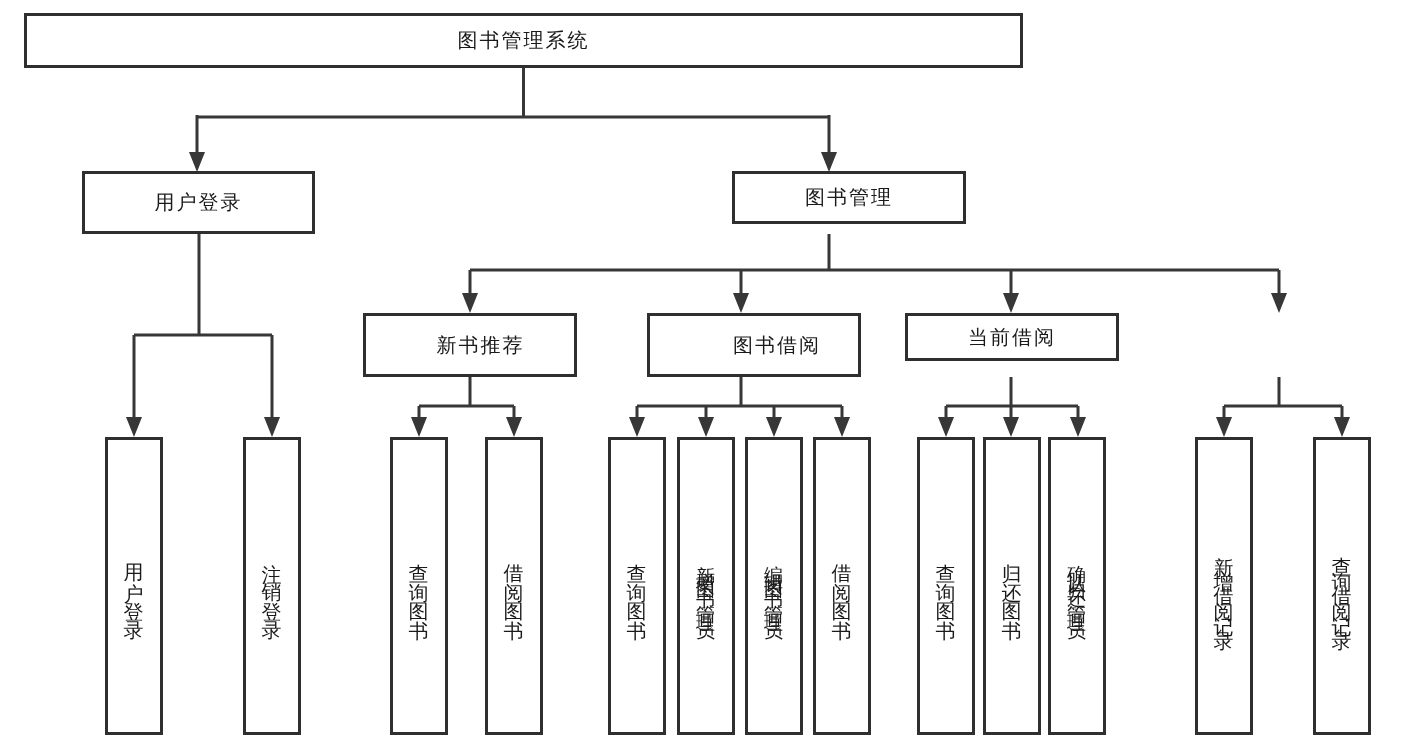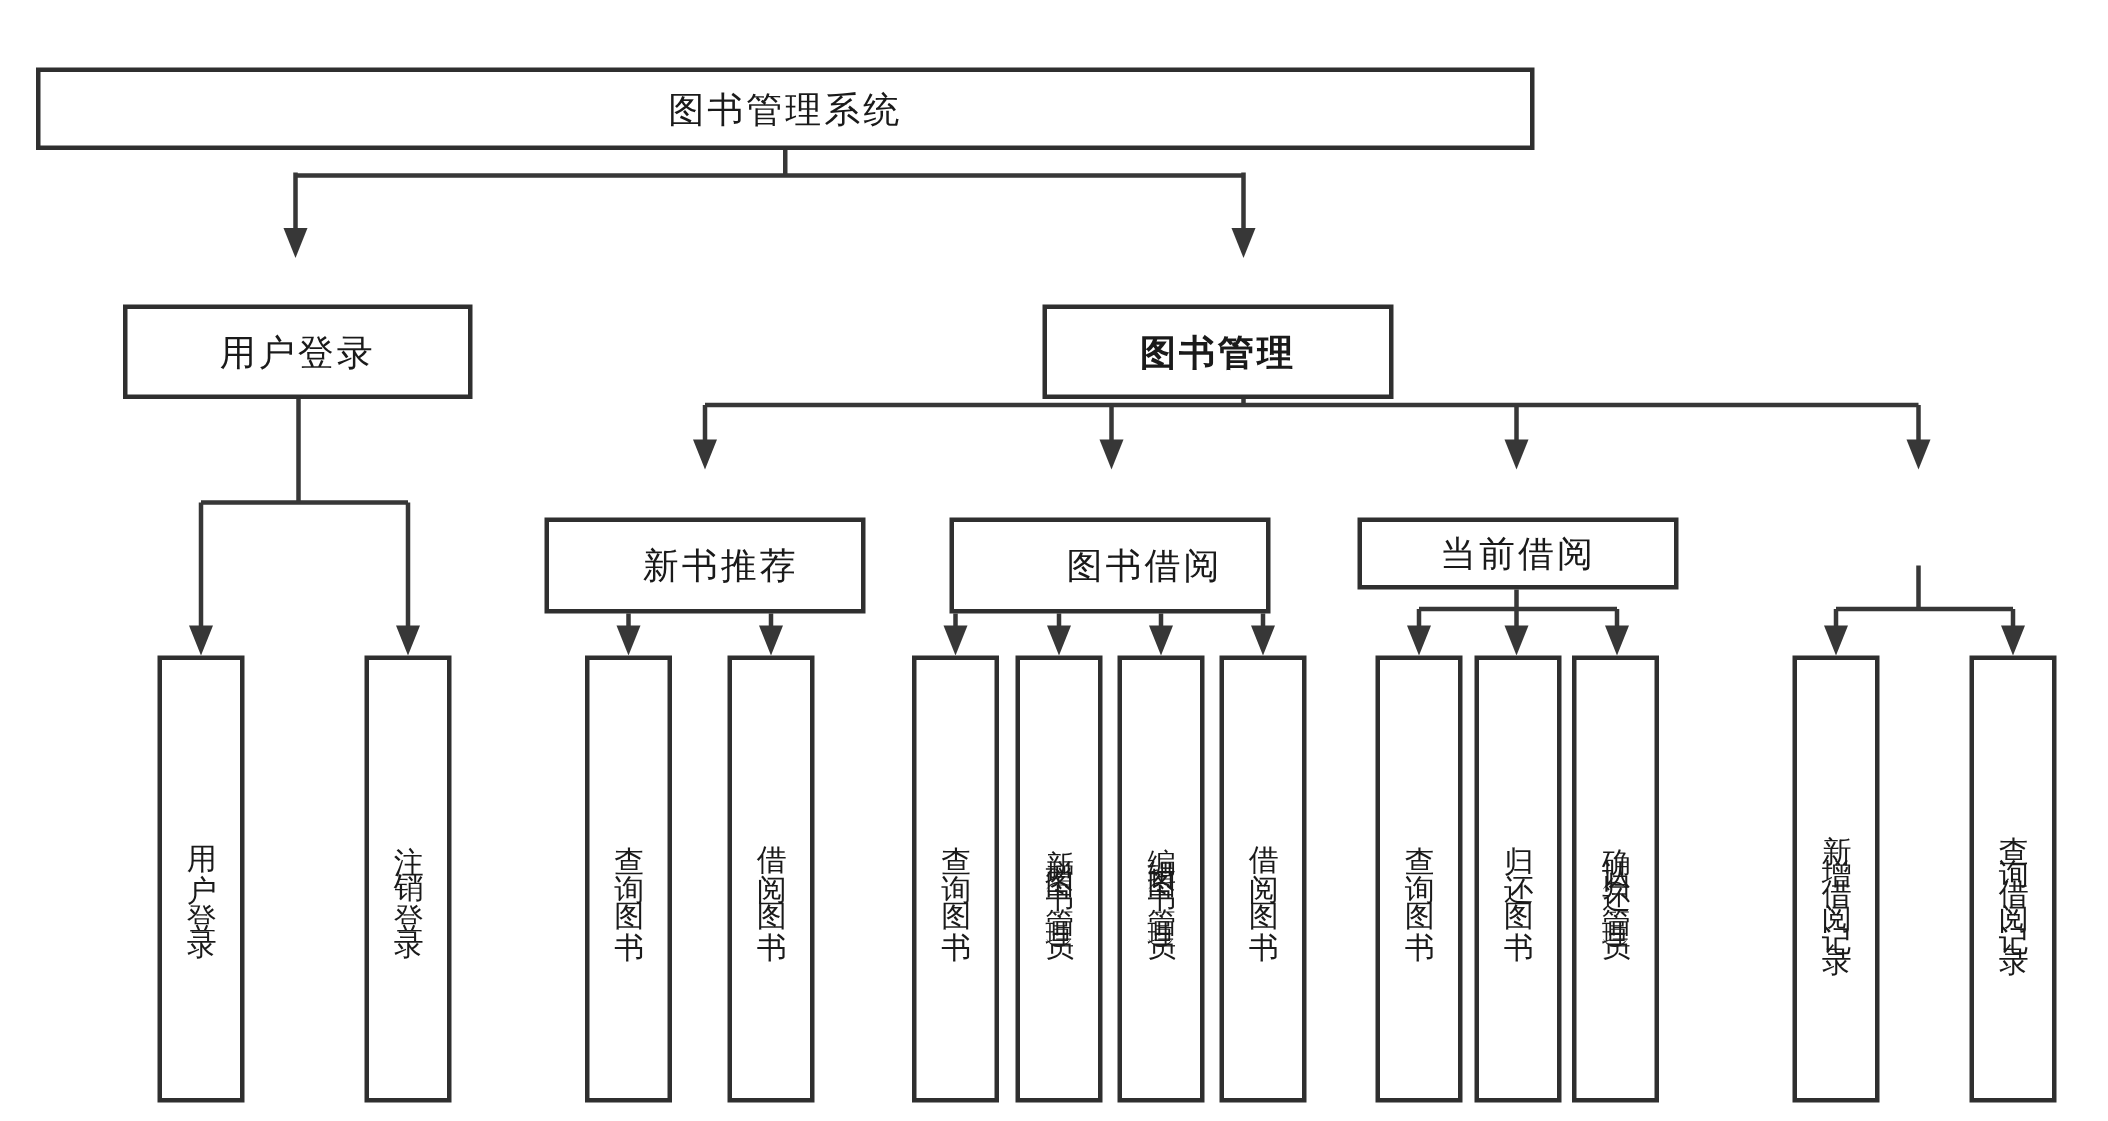--- a/index.html
+++ b/index.html
@@ -15,25 +15,24 @@
     width: 1405px; height: 747px;
     z-index: 1;
   }
   .hbox {
     position: absolute;
     box-sizing: border-box;
     background: #ffffff;
     border: 3px solid #2f2f2f;
     display: flex; align-items: center; justify-content: center;
     color: #1a1a1a;
-    font-size: 24px;
+    font-size: 20px;
     letter-spacing: 2px;
     z-index: 2;
     white-space: nowrap;
-    margin-top: 32px;
   }
   .vbox {
     position: absolute;
     box-sizing: border-box;
     background: #ffffff;
     border: 3px solid #2f2f2f;
     display: flex; align-items: center; justify-content: center;
     color: #1a1a1a;
     z-index: 2;
     top: 437px; width: 58px; height: 298px;
@@ -102,24 +101,24 @@
       <polygon points="1003,417 1019,417 1011,437"></polygon>
       <polygon points="1070,417 1086,417 1078,437"></polygon>
       <polygon points="1216,417 1232,417 1224,437"></polygon>
       <polygon points="1334,417 1350,417 1342,437"></polygon>
     </g>
   </svg>
 
   <div class="hbox" style="left:24px; top:13px; width:999px; height:55px;">图书管理系统</div>
 
   <div class="hbox" style="left:82px; top:171px; width:233px; height:63px;">用户登录</div>
-  <div class="hbox" style="left:695px; top:171px; width:234px; height:63px;font-weight:bold;">图书管理</div>
+  <div class="hbox" style="left:732px; top:171px; width:234px; height:53px;">图书管理</div>
 
   <div class="hbox" style="left:363px; top:313px; width:214px; height:64px;padding-left:21px;">新书推荐</div>
-  <div class="hbox" style="left:633px; top:313px; width:214px; height:64px;padding-left:46px;">图书借阅</div>
+  <div class="hbox" style="left:647px; top:313px; width:214px; height:64px;padding-left:46px;">图书借阅</div>
   <div class="hbox" style="left:905px; top:313px; width:214px; height:48px;">当前借阅</div>
 
   <div class="vbox len4" style="left:105px;">
     <span>用户登录</span>
   </div>
   <div class="vbox len4" style="left:243px;">
     <span>注销登录</span>
   </div>
 
   <div class="vbox len4" style="left:390px;">

